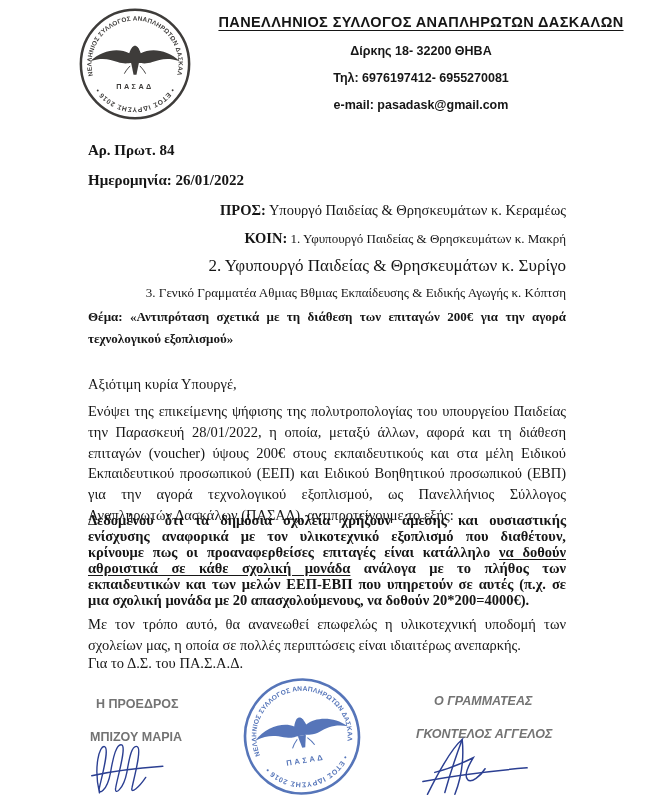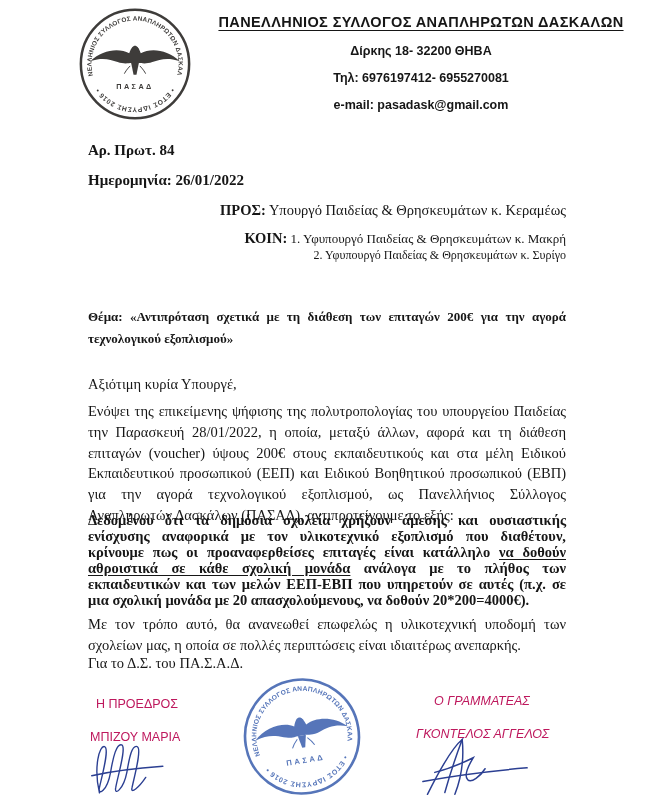--- a/index.html
+++ b/index.html
@@ -22,39 +22,39 @@
                text-decoration:underline; text-underline-offset:3px; }
   .org-line1 { position:absolute; left:0; right:0; top:44px; font-size:12.5px; }
   .org-line2 { position:absolute; left:0; right:0; top:71px; font-size:12.5px; }
   .org-line3 { position:absolute; left:0; right:0; top:98px; font-size:12.5px; }
   
   .meta-proto { position:absolute; left:88px; top:142px; font-size:15px; font-weight:bold; }
   .meta-date  { position:absolute; left:88px; top:172px; font-size:15px; font-weight:bold; }
   
   .recipients { position:absolute; left:88px; top:202px; width:478px; text-align:right; }
   .rcp-to  { font-size:14.5px; margin-bottom:11px; }
-  .rcp-cc  { font-size:13px;   margin-bottom:1px; }
-  .rcp-cc2 { font-size:12px;   margin-bottom:9px;text-align:right; }
+  .rcp-cc  { font-size:13px;   margin-bottom:9px; }
+  .rcp-cc2 { font-size:17px;   margin-bottom:9px;text-align:right; }
   .rcp-cc3 { font-size:13px; }
   .rcp-label { font-weight:bold; font-size:14.5px; }
   
   .subject    { position:absolute; left:88px; top:306px; width:478px; font-size:13px; font-weight:bold;
                 line-height:22px; text-align:justify; }
   .salutation { position:absolute; left:88px; top:376px; font-size:14.5px; }
   .para1 { position:absolute; left:88px; top:401px; width:478px; font-size:14.5px;
            line-height:20.8px; text-align:justify; }
   .para2 { position:absolute; left:88px; top:512px; width:478px; font-size:14.5px; font-weight:bold;
            line-height:16px; text-align:justify; }
   .para2 .ul { text-decoration:underline; text-underline-offset:2px; }
   .para3 { position:absolute; left:88px; top:614px; width:478px; font-size:14.5px;
            line-height:21px; text-align:justify; }
   .closing { position:absolute; left:88px; top:655px; width:478px; text-align:left; font-size:14.5px; }
   
   .sig-title, .sig-name { position:absolute; font-family:"Liberation Sans", sans-serif;
-                          font-weight:normal; font-size:12.5px; color:#be185d; }
+                          font-weight:bold; font-size:12.5px; color:#737373; }
   .pres-title { left:96px;  top:697px; }
   .pres-name  { left:90px;  top:730px; }
   .secr-title { left:434px; top:694px; font-style:italic; }
   .secr-name  { left:416px; top:727px; font-style:italic; }
   .sig-svg { position:absolute; }
   .sig-pres { left:76px;  top:738px; width:112px; height:60px; }
   .secr-sig { left:405px; top:734px; width:140px; height:64px; }
   .seal text { font-family:"Liberation Sans", sans-serif; }
 </style>
 </head>
@@ -94,20 +94,21 @@
   <div class="meta-date">Ημερομηνία: 26/01/2022</div>
 
   <div class="recipients">
     <div class="rcp-to">
       <span class="rcp-label">ΠΡΟΣ:</span><span> Υπουργό Παιδείας &amp; Θρησκευμάτων κ. Κεραμέως</span>
     </div>
     <div class="rcp-cc">
       <span class="rcp-label">ΚΟΙΝ:</span><span> 1. Υφυπουργό Παιδείας &amp; Θρησκευμάτων κ. Μακρή</span>
     </div>
     <div class="rcp-cc2">2. Υφυπουργό Παιδείας &amp; Θρησκευμάτων κ. Συρίγο</div>
+    <div class="rcp-cc3">3. Γενικό Γραμματέα Αθμιας Βθμιας Εκπαίδευσης &amp; Ειδικής Αγωγής κ. Κόπτση</div>
   </div>
 
   <div class="subject">Θέμα: «Αντιπρόταση σχετικά με τη διάθεση των επιταγών 200€ για την αγορά τεχνολογικού εξοπλισμού»</div>
 
   <div class="salutation">Αξιότιμη κυρία Υπουργέ,</div>
   <div class="para1">Ενόψει της επικείμενης ψήφισης της πολυτροπολογίας του υπουργείου Παιδείας την Παρασκευή 28/01/2022, η οποία, μεταξύ άλλων, αφορά και τη διάθεση επιταγών (voucher) ύψους 200€ στους εκπαιδευτικούς και στα μέλη Ειδικού Εκπαιδευτικού προσωπικού (ΕΕΠ) και Ειδικού Βοηθητικού προσωπικού (ΕΒΠ) για την αγορά τεχνολογικού εξοπλισμού, ως Πανελλήνιος Σύλλογος Αναπληρωτών Δασκάλων (ΠΑΣΑΔ), αντιπροτείνουμε το εξής:</div>
   <div class="para2">
     <span>Δεδομένου ότι τα δημόσια σχολεία χρήζουν άμεσης και ουσιαστικής ενίσχυσης αναφορικά με τον υλικοτεχνικό εξοπλισμό που διαθέτουν, κρίνουμε πως οι προαναφερθείσες επιταγές είναι κατάλληλο </span><span class="ul">να δοθούν αθροιστικά σε κάθε σχολική μονάδα</span><span> ανάλογα με το πλήθος των εκπαιδευτικών και των μελών ΕΕΠ-ΕΒΠ που υπηρετούν σε αυτές (π.χ. σε μια σχολική μονάδα με 20 απασχολούμενους, να δοθούν 20*200=4000€).</span>
   </div>
   <div class="para3">Με τον τρόπο αυτό, θα ανανεωθεί επωφελώς η υλικοτεχνική υποδομή των σχολείων μας, η οποία σε πολλές περιπτώσεις είναι ιδιαιτέρως ανεπαρκής.</div>

